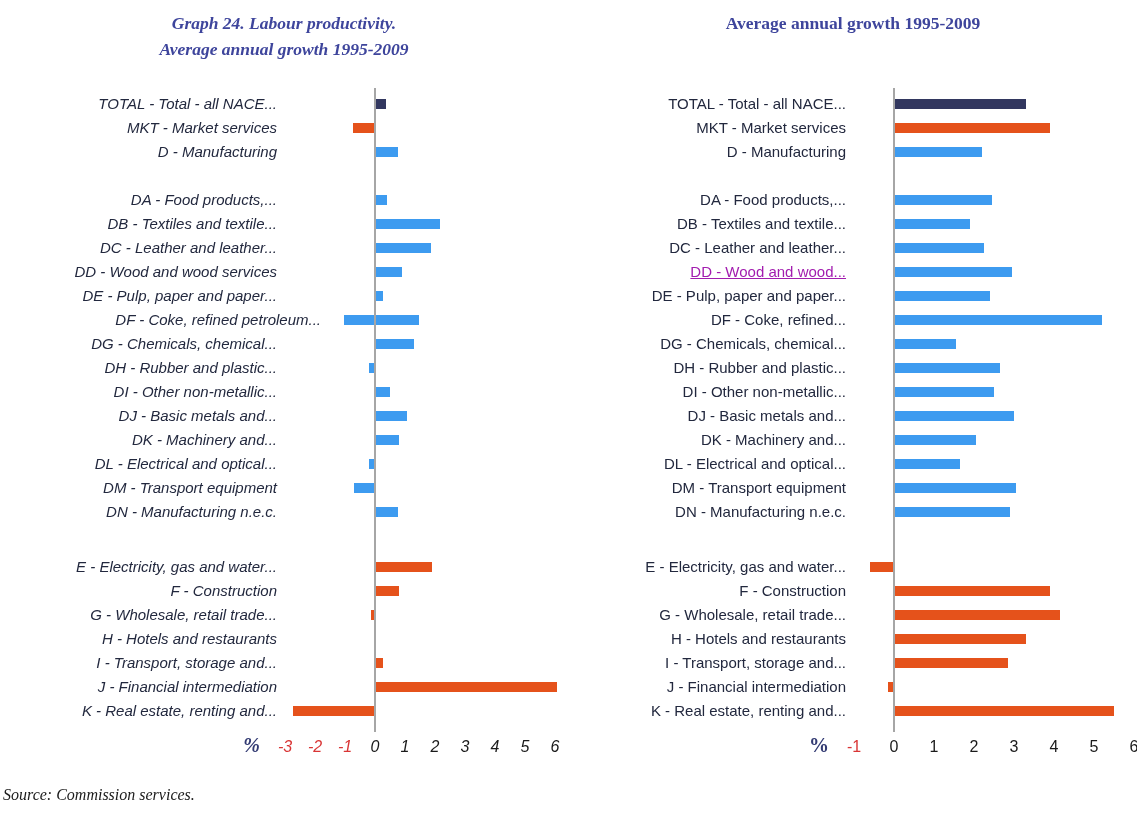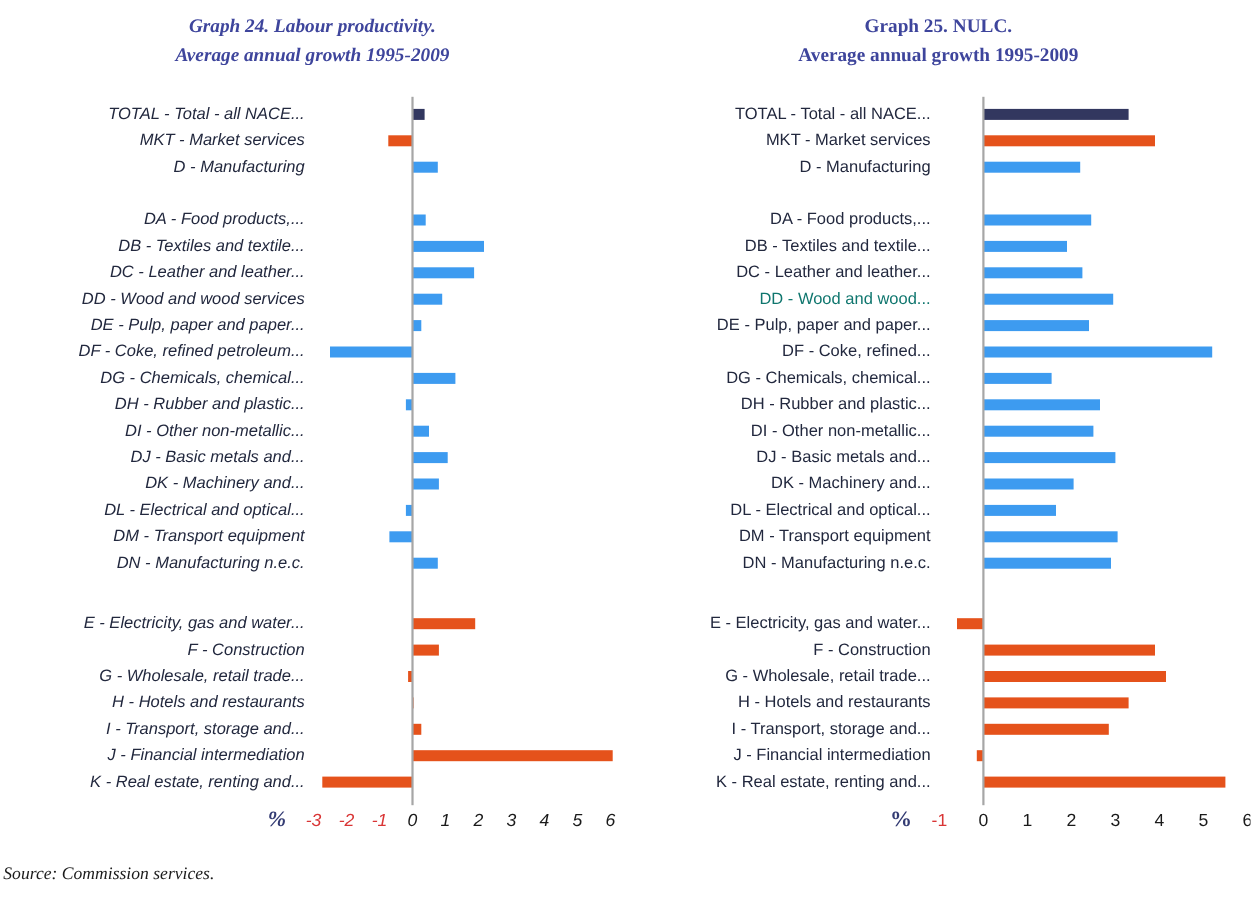--- a/index.html
+++ b/index.html
@@ -88,21 +88,21 @@
             <div class="bar" style="left: 90px; width: 27px; background: rgb(61, 155, 240);"></div>
           </div>
         </div>
         <div class="chart-row">
           <div class="row-label" style="color: rgb(34, 40, 62);">DE - Pulp, paper and paper...</div>
           <div class="row-track">
             <div class="bar" style="left: 90px; width: 7.5px; background: rgb(61, 155, 240);"></div>
           </div>
         </div>
         <div class="chart-row">
-          <div class="row-label" style="color: rgb(34, 40, 62);">DF - Coke, refined petroleum...</div>
+          <div class="row-label" style="color: rgb(34, 40, 62); margin-left: 44px;">DF - Coke, refined petroleum...</div>
           <div class="row-track">
             <div class="bar" style="left: 15px; width: 75px; background: rgb(61, 155, 240);"></div>
           </div>
         </div>
         <div class="chart-row">
           <div class="row-label" style="color: rgb(34, 40, 62);">DG - Chemicals, chemical...</div>
           <div class="row-track">
             <div class="bar" style="left: 90px; width: 39px; background: rgb(61, 155, 240);"></div>
           </div>
         </div>
@@ -203,21 +203,20 @@
         <span class="tick-label" style="left: 435px; color: rgb(26, 26, 26);">2</span>
         <span class="tick-label" style="left: 465px; color: rgb(26, 26, 26);">3</span>
         <span class="tick-label" style="left: 495px; color: rgb(26, 26, 26);">4</span>
         <span class="tick-label" style="left: 525px; color: rgb(26, 26, 26);">5</span>
         <span class="tick-label" style="left: 555px; color: rgb(26, 26, 26);">6</span>
       </div>
     </div>
 
   <div class="chart" id="chart-1">
     <div class="chart-title" style="color: rgb(62, 69, 156);">
-      <div>Graph 25. NULC.</div>
       <div>Average annual growth 1995-2009</div>
     </div>
   <div class="rows">
         <div class="chart-row">
           <div class="row-label" style="color: rgb(34, 40, 62);">TOTAL - Total - all NACE...</div>
           <div class="row-track">
             <div class="bar" style="left: 40px; width: 132px; background: rgb(50, 55, 95);"></div>
           </div>
         </div>
         <div class="chart-row">
@@ -245,21 +244,21 @@
             <div class="bar" style="left: 40px; width: 76px; background: rgb(61, 155, 240);"></div>
           </div>
         </div>
         <div class="chart-row">
           <div class="row-label" style="color: rgb(34, 40, 62);">DC - Leather and leather...</div>
           <div class="row-track">
             <div class="bar" style="left: 40px; width: 90px; background: rgb(61, 155, 240);"></div>
           </div>
         </div>
         <div class="chart-row">
-          <div class="row-label" style="color: #0f766e;">DD - Wood and wood...</div>
+          <div class="row-label" style="color: #a21caf; text-decoration: underline;">DD - Wood and wood...</div>
           <div class="row-track">
             <div class="bar" style="left: 40px; width: 118px; background: rgb(61, 155, 240);"></div>
           </div>
         </div>
         <div class="chart-row">
           <div class="row-label" style="color: rgb(34, 40, 62);">DE - Pulp, paper and paper...</div>
           <div class="row-track">
             <div class="bar" style="left: 40px; width: 96px; background: rgb(61, 155, 240);"></div>
           </div>
         </div>

